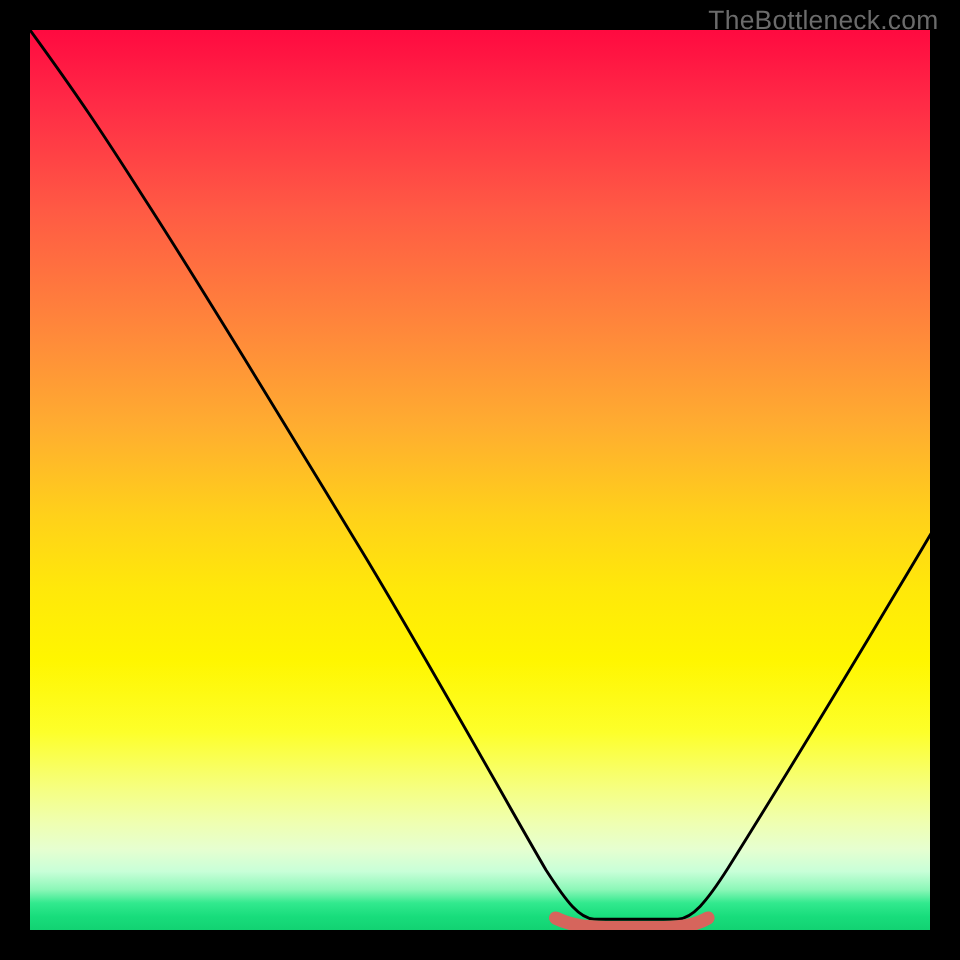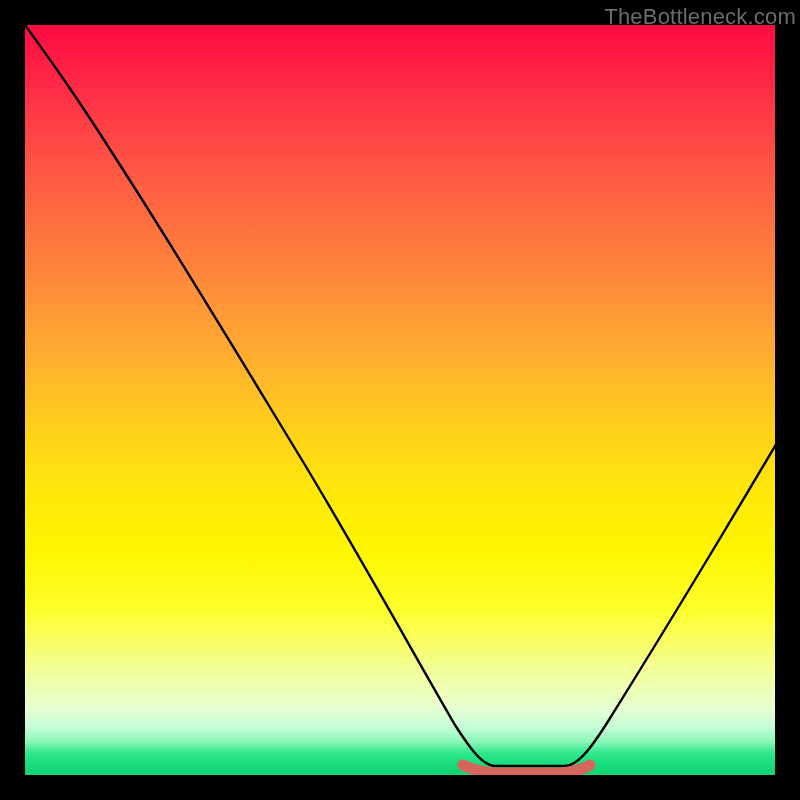--- a/index.html
+++ b/index.html
@@ -12,21 +12,21 @@
     overflow: hidden;
   }
   .stage {
     position: relative;
     width: 800px;
     height: 800px;
   }
   .watermark {
     position: absolute;
     top: 4px;
-    right: 4px;
+    right: 18px;
     color: #6b6b6b;
     font-size: 22px;
     letter-spacing: 0.2px;
     z-index: 10;
   }
   .plot {
     position: absolute;
     left: 25px;
     top: 25px;
     width: 750px;

